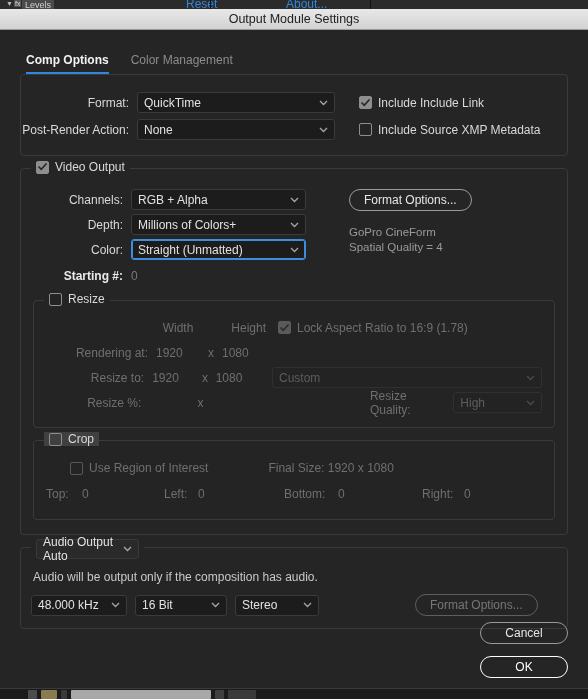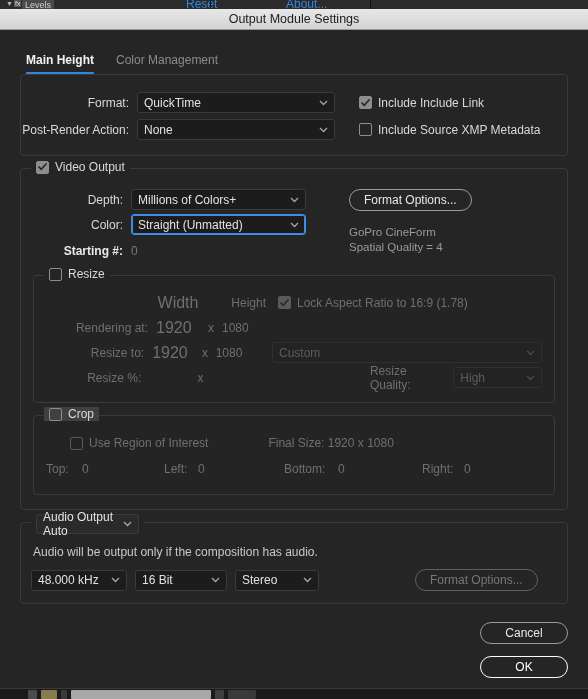--- a/index.html
+++ b/index.html
@@ -142,21 +142,21 @@
   .vo-left { width: 300px; }
   .vo-row { display: flex; align-items: center; height: 25px; }
   .vo-label { width: 110px; text-align: right; padding-right: 8px; font-size: 12px; }
   .vo-select { width: 175px; }
   .vo-right { padding-left: 28px; padding-top: 2px; }
   .cineform { font-size: 11.5px; color: #9a9a9a; line-height: 15px; margin-top: 14px; }
 
   .rs-body { padding: 14px 12px 12px 12px; }
   .rs-row { display: flex; align-items: center; height: 25px; }
   .rs-lead { width: 110px; text-align: right; padding-right: 8px; font-size: 12px; }
-  .rs-w { width: 44px; font-size: 16px; }
+  .rs-w { width: 44px; font-size: 12px; }
   .rs-x { width: 22px; text-align: center; font-size: 12px; }
   .rs-h { width: 44px; font-size: 12px; }
 
   .cr-body { padding: 14px 12px 12px 12px; }
   .cr-row { display: flex; align-items: center; height: 26px; }
 
   .audio-group { margin-top: 4px; }
   .audio-head {
     position: absolute; top: -11px; left: 8px; background: #252525; padding-right: 6px;
   }
@@ -184,21 +184,21 @@
 
 <div class="dialog">
 
   <div class="titlebar">
     <span>Output Module Settings</span>
   </div>
 
   <div class="dlg-body">
 
     <div class="tabs">
-      <div class="tab active">Main Height</div>
+      <div class="tab active">Comp Options</div>
       <div class="tab">Color Management</div>
     </div>
 
     <div class="group">
       <div class="fmt-grid">
 
         <div class="fmt-row">
           <div class="fmt-label lbl">Format:</div>
           <div class="select fmt-select">
             <span>QuickTime</span>
@@ -243,20 +243,31 @@
           <svg width="9" height="8" viewBox="0 0 9 8">
               <path d="M1 4 L3.3 6.3 L8 1" stroke="#262626" stroke-width="1.7" fill="none" stroke-linecap="round" stroke-linejoin="round"></path>
             </svg>
         </span>
         <span class="lbl">Video Output</span>
       </div>
 
       <div class="vo-body">
         <div class="vo-left">
 
+          <div class="vo-row">
+            <div class="vo-label lbl">Channels:</div>
+            <div class="select vo-select">
+              <span>RGB + Alpha</span>
+              <span class="chev">
+                <svg width="9" height="6" viewBox="0 0 9 6">
+                    <path d="M1 1 L4.5 4.5 L8 1" stroke="#c9c9c9" stroke-width="1.3" fill="none"></path>
+                  </svg>
+              </span>
+            </div>
+          </div>
 
           <div class="vo-row">
             <div class="vo-label lbl">Depth:</div>
             <div class="select vo-select">
               <span>Millions of Colors+</span>
               <span class="chev">
                 <svg width="9" height="6" viewBox="0 0 9 6">
                     <path d="M1 1 L4.5 4.5 L8 1" stroke="#c9c9c9" stroke-width="1.3" fill="none"></path>
                   </svg>
               </span>

